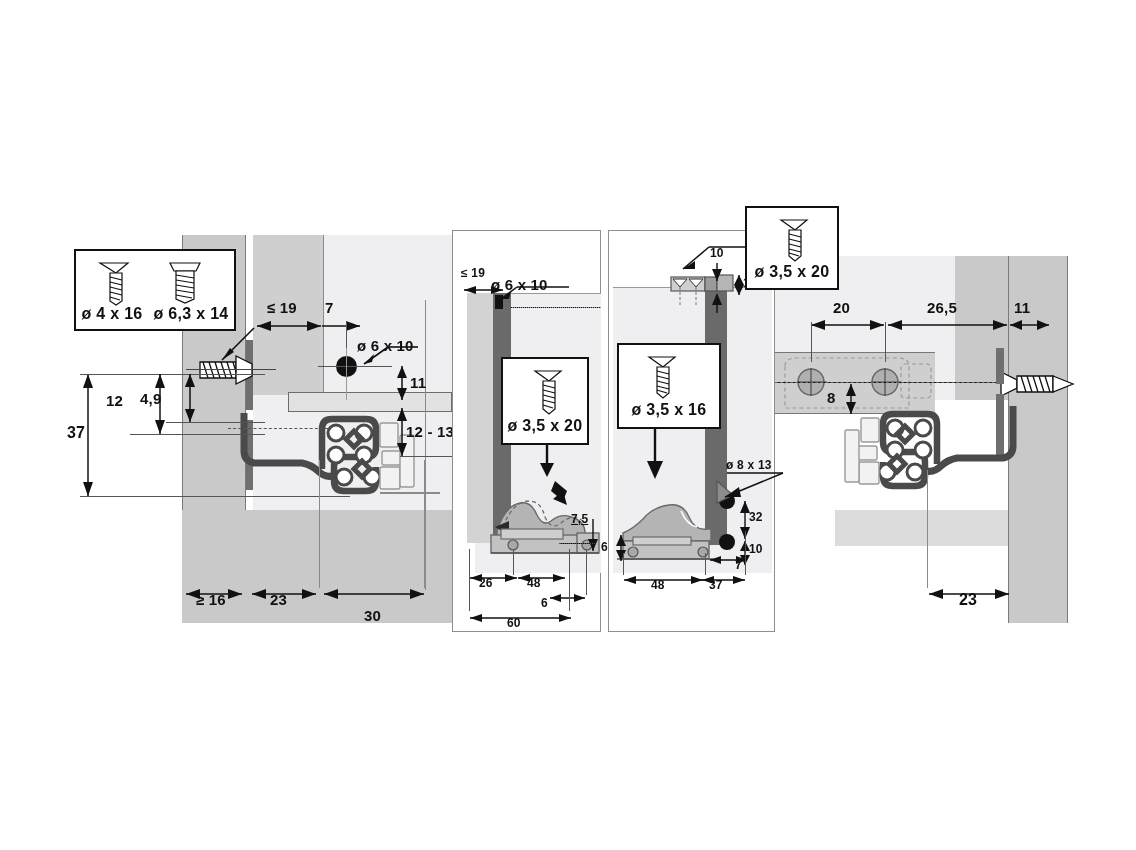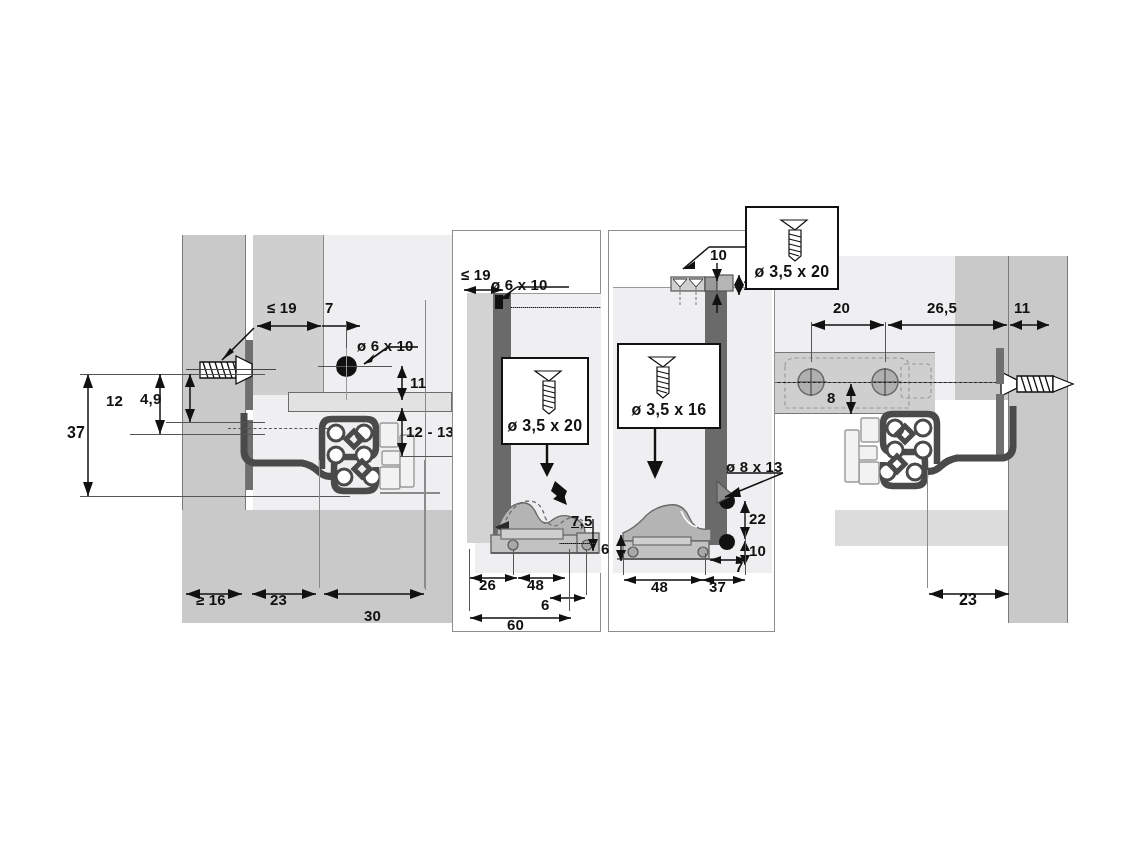--- a/index.html
+++ b/index.html
@@ -2,21 +2,21 @@
 <html><head>
 <meta charset="utf-8">
 <style>
   html,body{margin:0;padding:0;background:#ffffff;}
   body{width:1136px;height:850px;position:relative;overflow:hidden;
        font-family:"Liberation Sans",sans-serif;color:#111;}
   #stage{position:absolute;left:0;top:0;width:1136px;height:850px;background:#fff;}
   .abs{position:absolute;}
   .dimtxt{position:absolute;font-size:15px;font-weight:700;color:#111;white-space:nowrap;
           letter-spacing:.2px;line-height:1;}
-  .dimtxt.sm{font-size:15px;}
+  .dimtxt.sm{font-size:12px;}
   .dimtxt.lg{font-size:16px;}
   .boxlabel{font-size:16px;font-weight:700;letter-spacing:.3px;white-space:nowrap;text-align:center;}
   .panel{position:absolute;background:#ffffff;border:1.4px solid #8e8e8e;box-sizing:border-box;}
   .callout{position:absolute;background:#ffffff;border:2.4px solid #111;box-sizing:border-box;
            display:flex;flex-direction:column;align-items:center;justify-content:flex-end;}
   .grey{background:#c9c9c9;}
   .greyXL{background:#efeff1;}
   .greyD{background:#6f6f6f;}
   .line{position:absolute;background:#111;}
   svg{display:block;overflow:visible;}
@@ -172,20 +172,42 @@
 
     <svg class="abs" style="left:320px;top:584px;" width="108" height="20">
       <line x1="4" y1="10" x2="104" y2="10" stroke="#111" stroke-width="1.5"></line>
       <polygon points="4,10 18,5 18,15" fill="#111"></polygon>
       <polygon points="104,10 90,5 90,15" fill="#111"></polygon>
     </svg>
     <div class="dimtxt" style="left:364px;top:592px;margin-top:16px;">30</div>
     <div class="line" style="left:424px;top:460px;width:1px;height:128px;background:#8a8a8a;"></div>
   </div>
 
+  <div class="callout" style="left:74px;top:249px;width:162px;height:82px;">
+    <div class="abs" style="left:0;top:0;width:100%;height:100%;">
+      <svg class="abs" style="left:22px;top:8px;" width="36" height="46">
+        <g stroke="#111" stroke-width="1.2" fill="#ffffff">
+          <path d="M2,4 L30,4 L18,14 Z"></path>
+          <path d="M12,14 L24,14 L24,42 L18,46 L12,42 Z"></path>
+          <path d="M12,18 l12,3 M12,23 l12,3 M12,28 l12,3 M12,33 l12,3 M12,38 l10,3"></path>
+        </g>
+      </svg>
+      <svg class="abs" style="left:92px;top:8px;" width="36" height="46">
+        <g stroke="#111" stroke-width="1.2" fill="#ffffff">
+          <path d="M2,4 L32,4 L28,12 L6,12 Z"></path>
+          <path d="M8,12 L26,12 L26,40 L17,44 L8,40 Z"></path>
+          <path d="M8,16 l18,3 M8,21 l18,3 M8,26 l18,3 M8,31 l18,3 M8,36 l16,3"></path>
+        </g>
+      </svg>
+    </div>
+    <div class="abs" style="left:0;bottom:6px;width:100%;display:flex;justify-content:space-around;">
+      <span class="boxlabel">ø 4 x 16</span>
+      <span class="boxlabel">ø 6,3 x 14</span>
+    </div>
+  </div>
 
   <div class="panel" style="left:452px;top:230px;width:149px;height:402px;">
 
     <div class="abs greyXL" style="left:22px;top:62px;width:126px;height:280px;"></div>
     <div class="line" style="left:22px;top:62px;width:126px;height:1.2px;background:#9a9a9a;"></div>
     <div class="line" style="left:36px;top:76px;width:112px;height:0;border-top:1.4px dotted #9a9a9a;"></div>
 
     <div class="abs" style="left:14px;top:62px;width:26px;height:250px;background:#d3d3d3;"></div>
 
     <div class="abs" style="left:40px;top:62px;width:18px;height:250px;background:#6a6a6a;"></div>
@@ -344,21 +366,21 @@
       <polygon points="4,38 18,28 20,38" fill="#111"></polygon>
       <line x1="6" y1="14" x2="62" y2="14" stroke="#111" stroke-width="1.5"></line>
     </svg>
     <div class="dimtxt sm" style="left:117px;top:228px;">ø 8 x 13</div>
 
     <svg class="abs" style="left:126px;top:268px;" width="20" height="44">
       <line x1="10" y1="2" x2="10" y2="40" stroke="#111" stroke-width="1.4"></line>
       <polygon points="10,2 5,14 15,14" fill="#111"></polygon>
       <polygon points="10,40 5,28 15,28" fill="#111"></polygon>
     </svg>
-    <div class="dimtxt sm" style="left:140px;top:280px;">22</div>
+    <div class="dimtxt sm" style="left:140px;top:280px;">32</div>
 
     <svg class="abs" style="left:126px;top:308px;" width="20" height="30">
       <line x1="10" y1="2" x2="10" y2="26" stroke="#111" stroke-width="1.4"></line>
       <polygon points="10,2 5,12 15,12" fill="#111"></polygon>
       <polygon points="10,26 5,16 15,16" fill="#111"></polygon>
     </svg>
     <div class="dimtxt sm" style="left:140px;top:312px;">10</div>
 
     <svg class="abs" style="left:2px;top:302px;" width="20" height="32">
       <line x1="10" y1="2" x2="10" y2="28" stroke="#111" stroke-width="1.4"></line>

